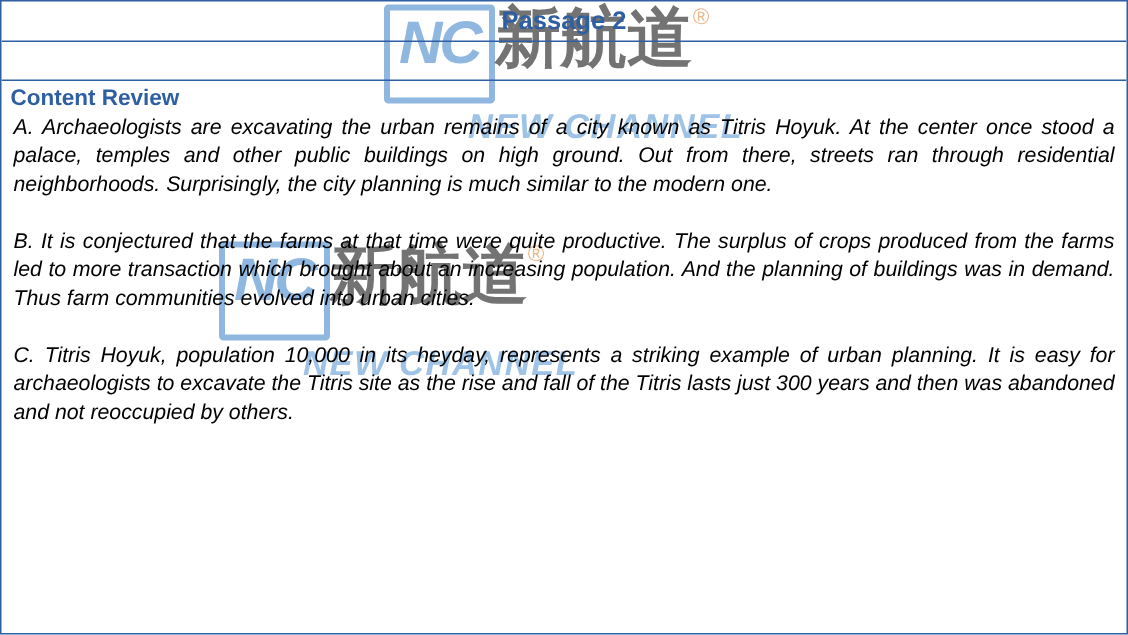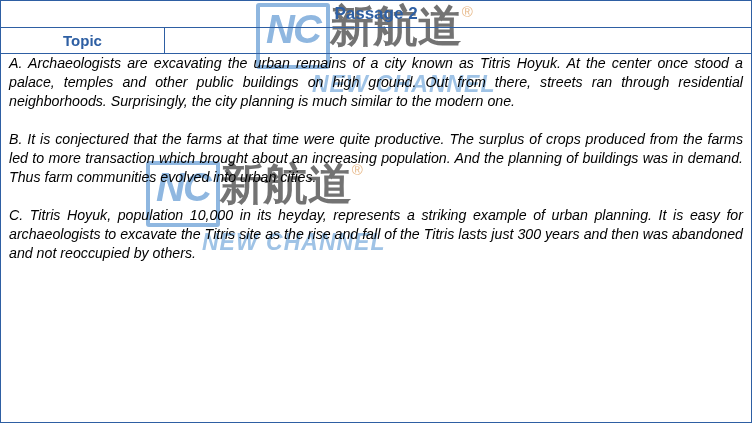--- a/index.html
+++ b/index.html
@@ -160,23 +160,23 @@
       <span class="wm-reg">®</span>
     </div>
     <div class="wm-sub" style="margin-left:56px;">NEW CHANNEL</div>
   </div>
 
   <div class="header-bar">
     <span class="header-title">Passage 2</span>
   </div>
 
   <div class="topic-row">
-    <div class="topic-label">Topic</div>
   </div>
 
+  <div class="content-review">Content Review</div>
 
   <div class="body-text">
     <p class="para">A. Archaeologists are excavating the urban remains of a city known as Titris Hoyuk. At the center once stood a palace, temples and other public buildings on high ground. Out from there, streets ran through residential neighborhoods. Surprisingly, the city planning is much similar to the modern one.</p>
     <p class="para">B. It is conjectured that the farms at that time were quite productive. The surplus of crops produced from the farms led to more transaction which brought about an increasing population. And the planning of buildings was in demand. Thus farm communities evolved into urban cities.</p>
     <p class="para">C. Titris Hoyuk, population 10,000 in its heyday, represents a striking example of urban planning. It is easy for archaeologists to excavate the Titris site as the rise and fall of the Titris lasts just 300 years and then was abandoned and not reoccupied by others.</p>
   </div>
 
 </div>
 
 </body></html>

